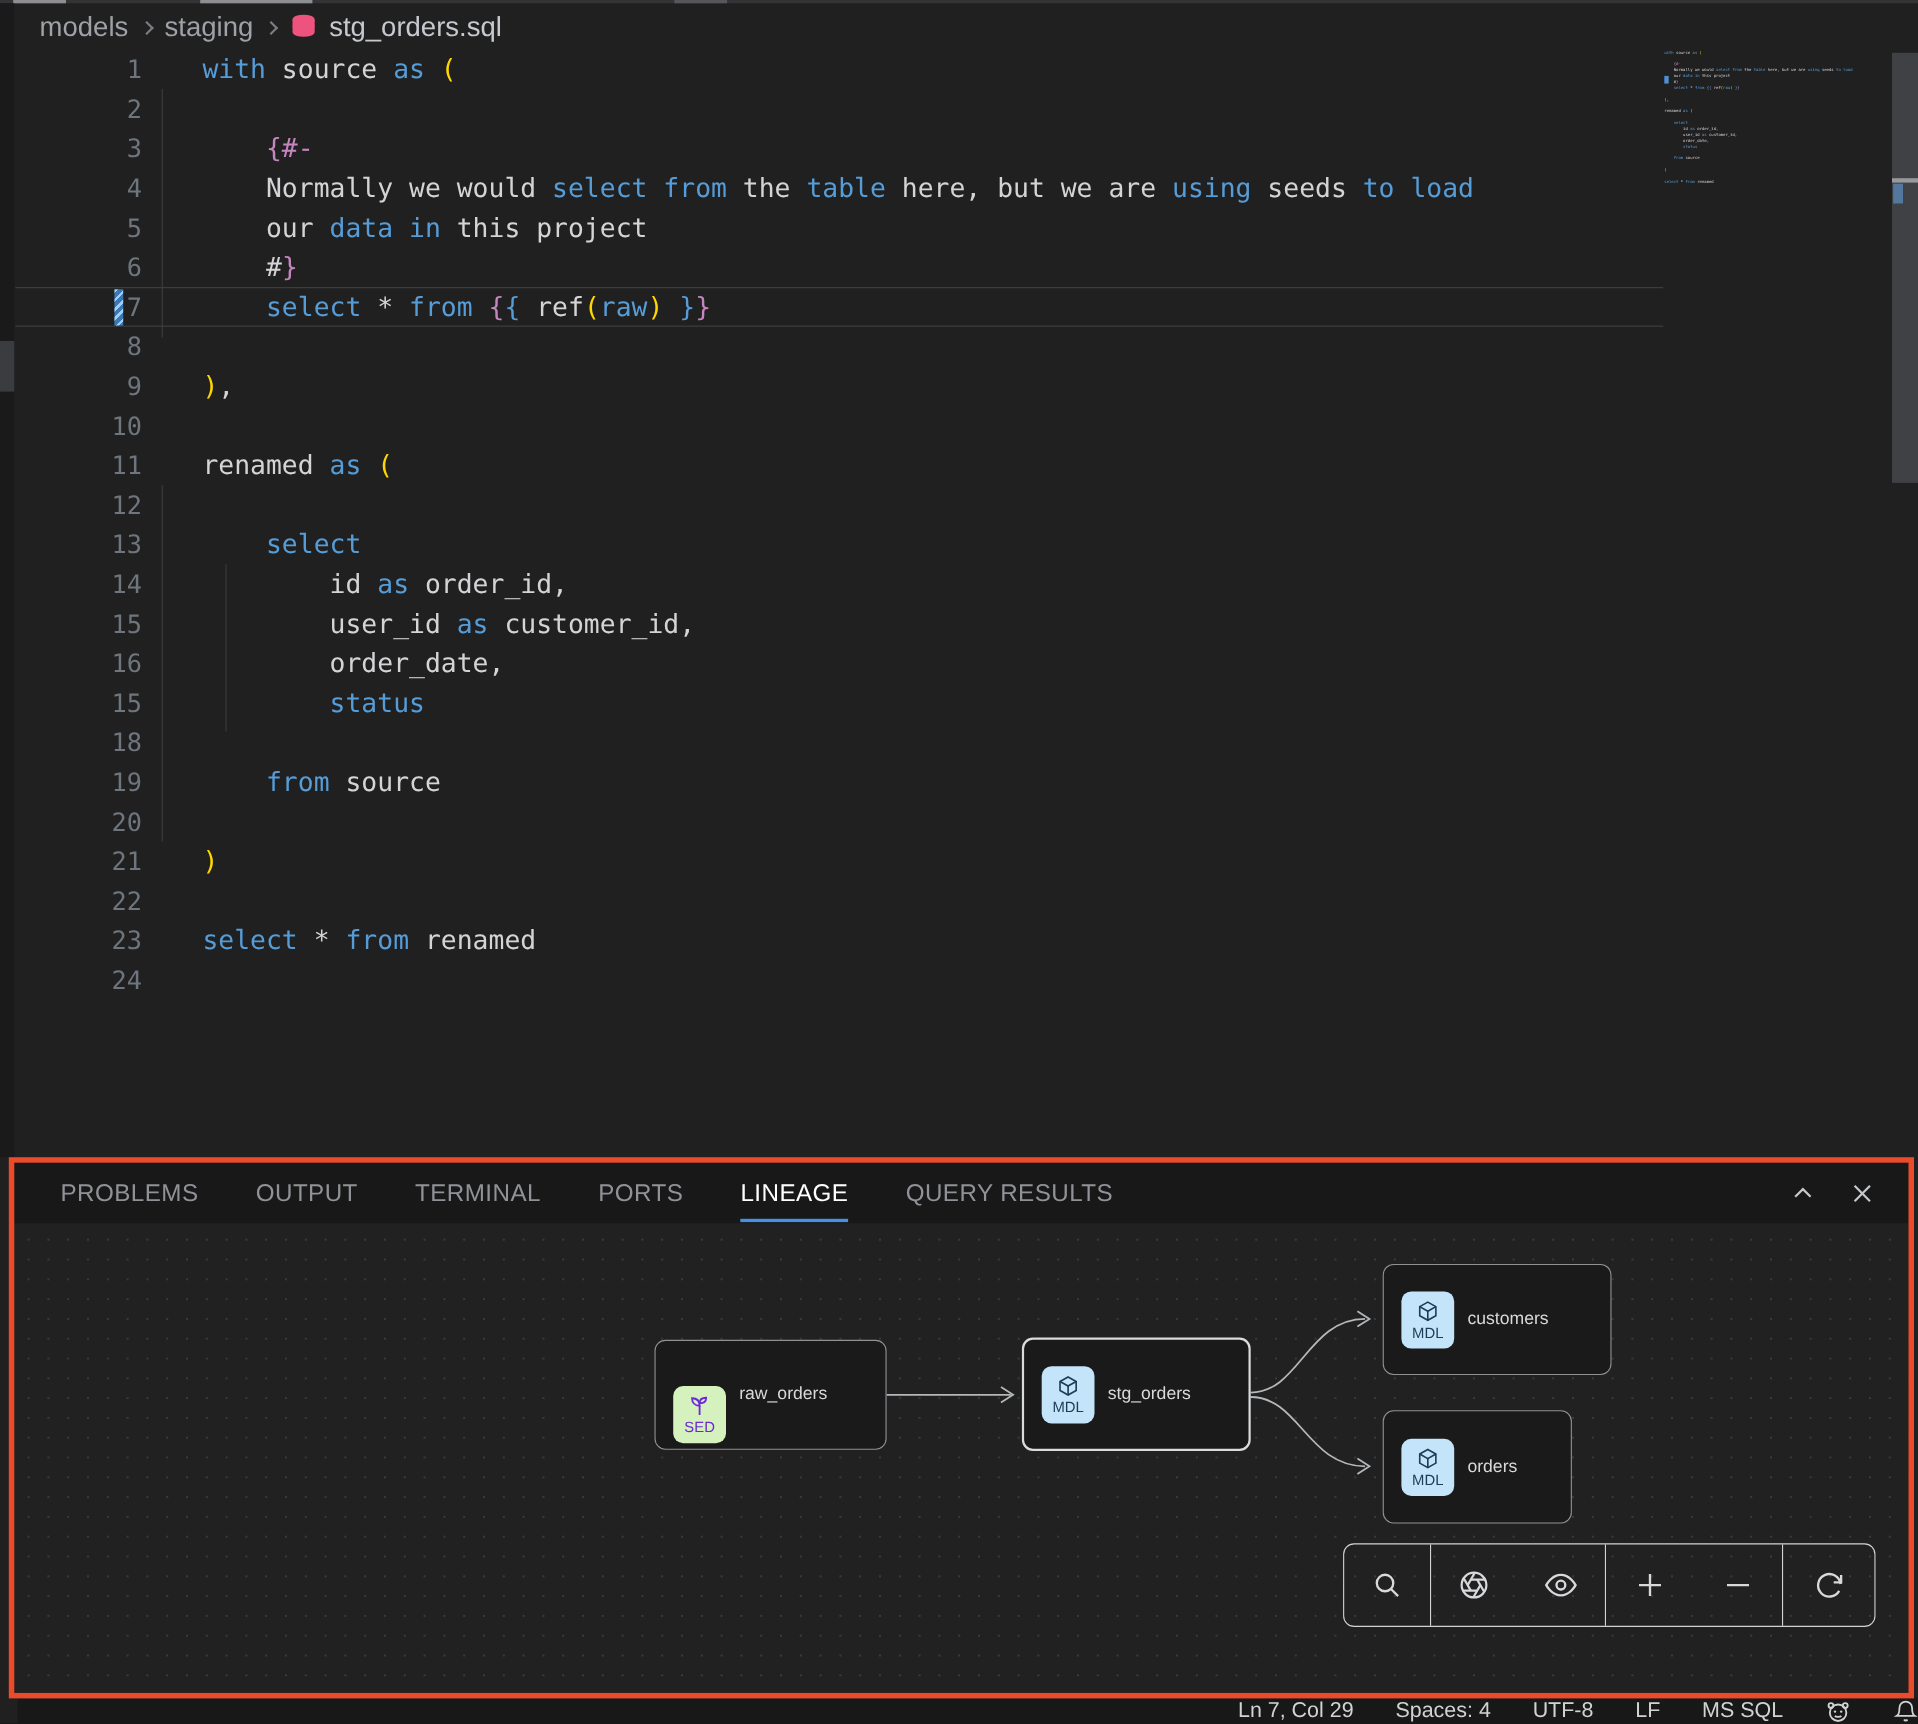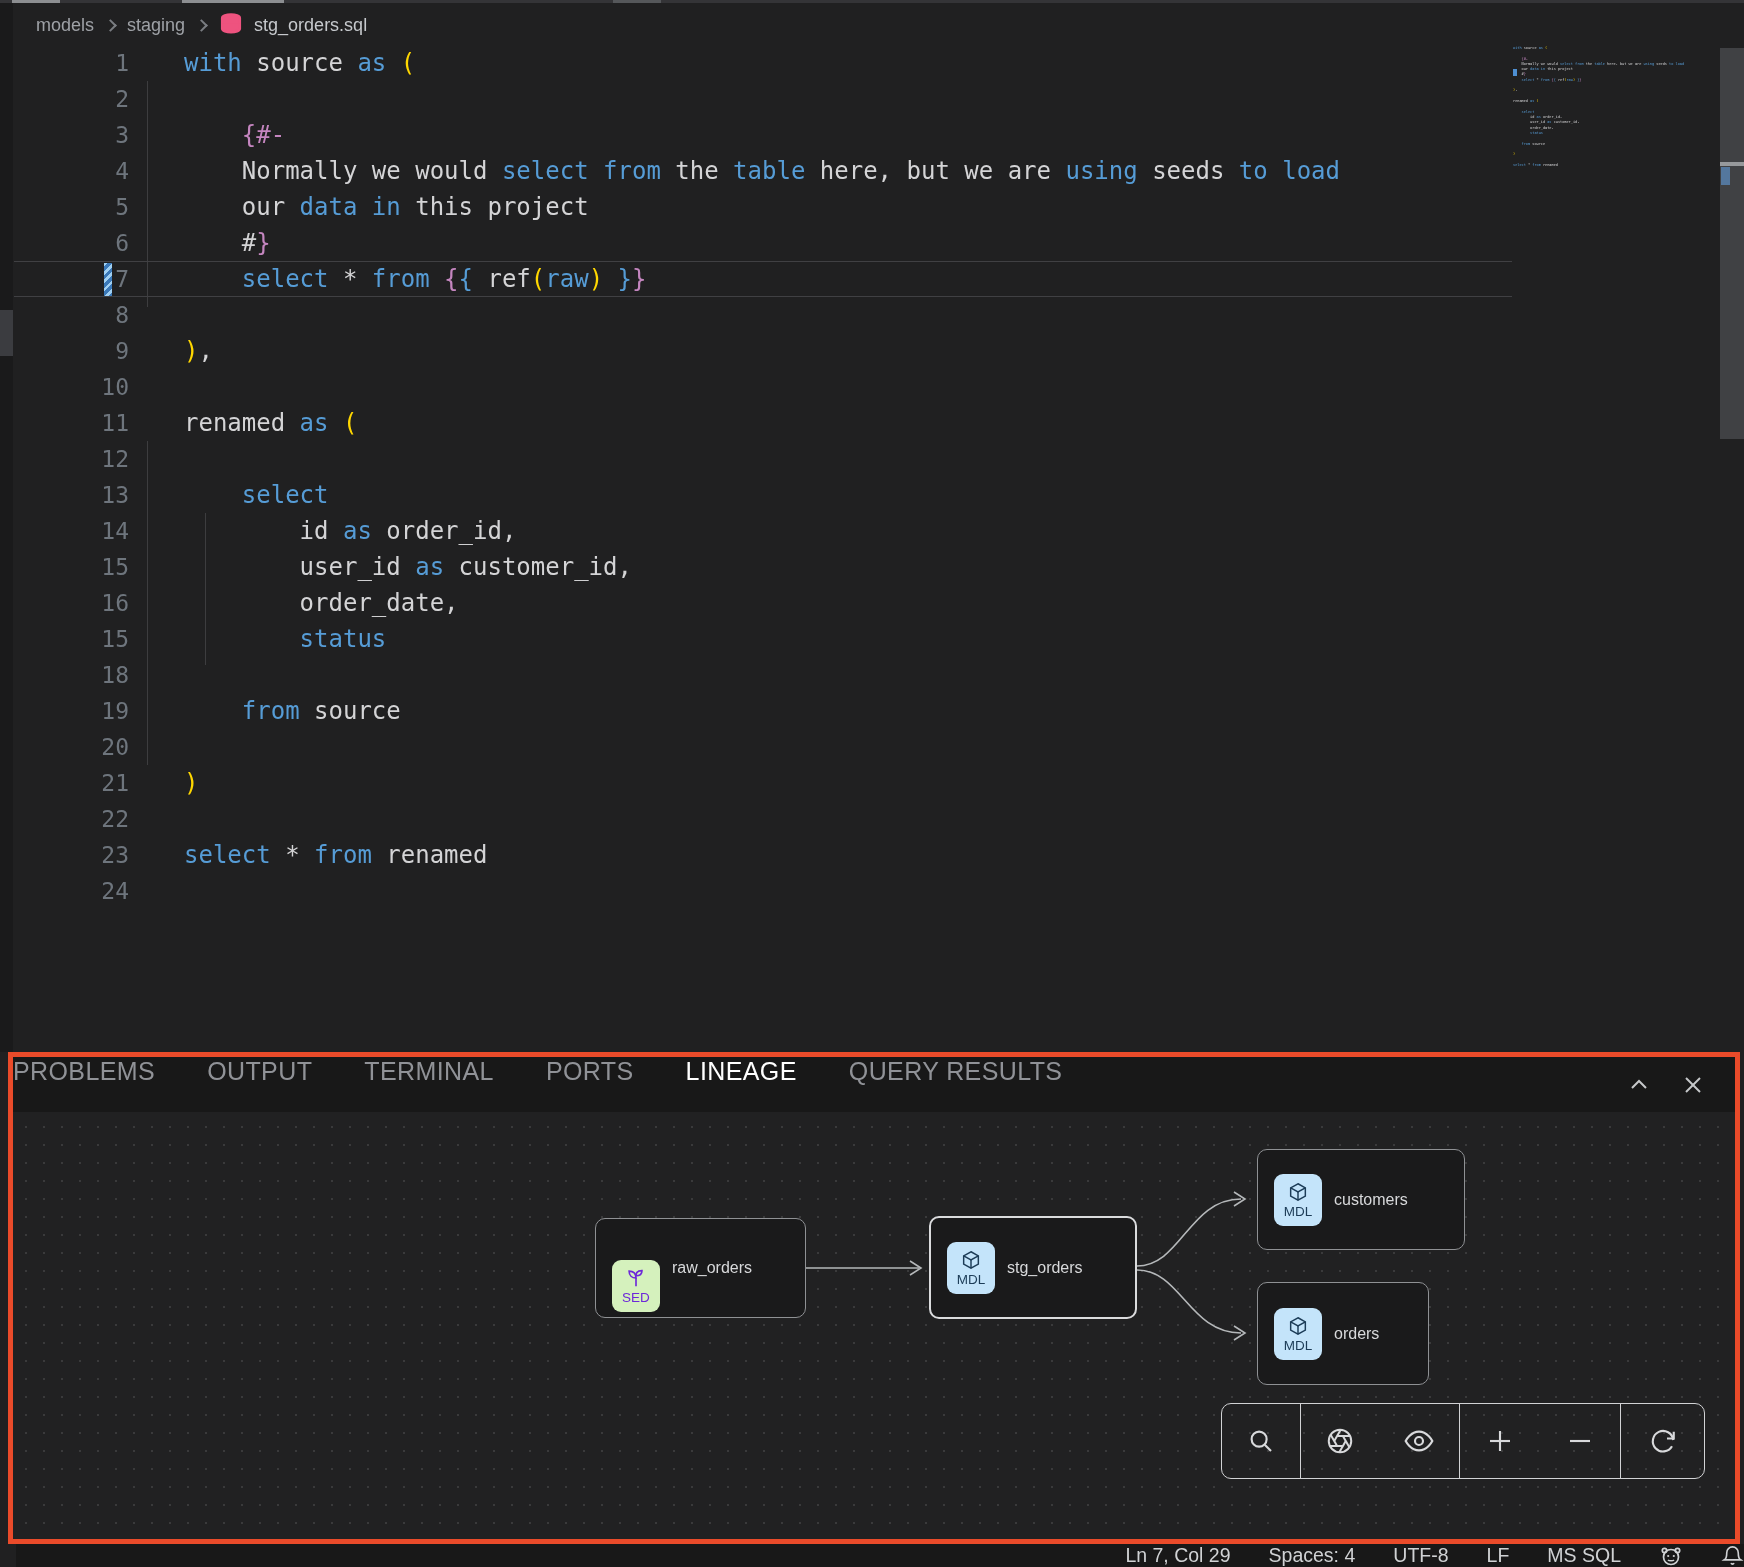--- a/index.html
+++ b/index.html
@@ -12,21 +12,21 @@
   .hairline .seg1 { position:absolute; left:12px; top:0; width:48px; height:3px; background:#8c8e91; }
   .hairline .seg2 { position:absolute; left:182px; top:0; width:102px; height:3px; background:#8c8e91; }
   .hairline .seg3 { position:absolute; left:613px; top:0; width:48px; height:3px; background:#55575a; }
 
   
   .left-strip { position:absolute; left:0; top:3px; width:13px; height:1049px; background:#1a1a1b; }
   .left-strip .thumb { position:absolute; left:0; top:307px; width:13px; height:46px; background:#3b3c40; }
 
   
   .breadcrumb { position:absolute; left:36px; top:10px; height:30px; display:flex; align-items:center;
-                gap:10px; font-size:18px; color:#9ea1a6; }
+                gap:10px; font-size:25px; color:#9ea1a6; }
   .breadcrumb .file { color:#c6c9cd; }
   .crumb-sep { width:9px; height:9px; border-top:2px solid #7a7d82; border-right:2px solid #7a7d82;
                transform:rotate(45deg); margin:0 2px; }
   .db-icon { width:26px; height:26px; display:inline-block; }
 
   
   .editor { position:absolute; left:0; top:45px; width:1513px; height:1007px;
             font-family:"DejaVu Sans Mono", monospace; font-size:24px;margin-left:36px; }
   .cl { height:36px; line-height:36px; white-space:pre; }
   .ln { display:inline-block; width:93px; text-align:right; color:#6e757d; font-size:23px; }
@@ -45,22 +45,22 @@
           transform:scale(0.148); transform-origin:0 0; } .mini .code { margin-left:0; }
   .minimap-marker { position:absolute; left:1513px; top:69px; width:4px; height:7px; background:#4e8fd2; }
 
   
   .scroll-thumb { position:absolute; left:1720px; top:48px; width:24px; height:391px; background:#404144; }
   .scroll-thumb .ruler-line { position:absolute; left:0; top:114px; width:24px; height:4px; background:#97999c; }
   .scroll-thumb .mod-marker { position:absolute; left:1px; top:119px; width:9px; height:18px; background:#54779e; }
 
   
   .panel { position:absolute; left:13px; top:1057px; width:1722px; height:482px; background:#181818; }
-  .tabs { position:relative; height:55px; display:flex; gap:52px;
-          font-size:25px; letter-spacing:.4px; color:#909297; }
+  .tabs { position:relative; height:55px; display:flex; align-items:center; padding-left:42px; gap:52px;
+          font-size:22px; letter-spacing:.4px; color:#909297; }
   .tab { position:relative; cursor:default; }
   .tab.active { color:#ffffff; }
   .tab.active::after { content:""; position:absolute; left:0; right:0; bottom:-13px; height:3px; background:#4592e2; }
   .panel-actions { position:absolute; right:30px; top:0; height:55px; display:flex; align-items:center; gap:30px; }
   .panel-actions svg { display:block; }
 
   .lineage { position:absolute; left:0; top:55px; width:1722px; height:427px; background:#212122;
              background-image:radial-gradient(circle,#3a3a3b 1.3px,transparent 1.4px);
              background-size:18px 18px; background-position:4px 6px; }
   .edges { position:absolute; left:0; top:0; }

